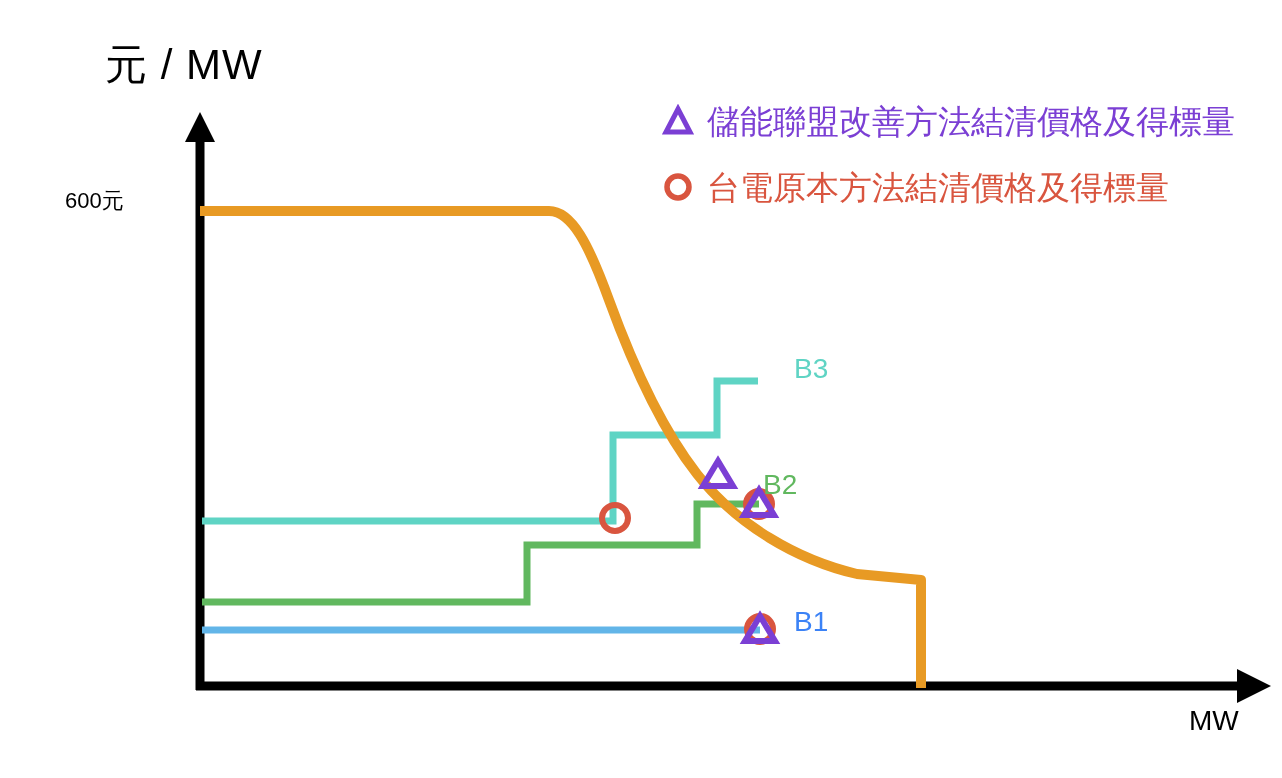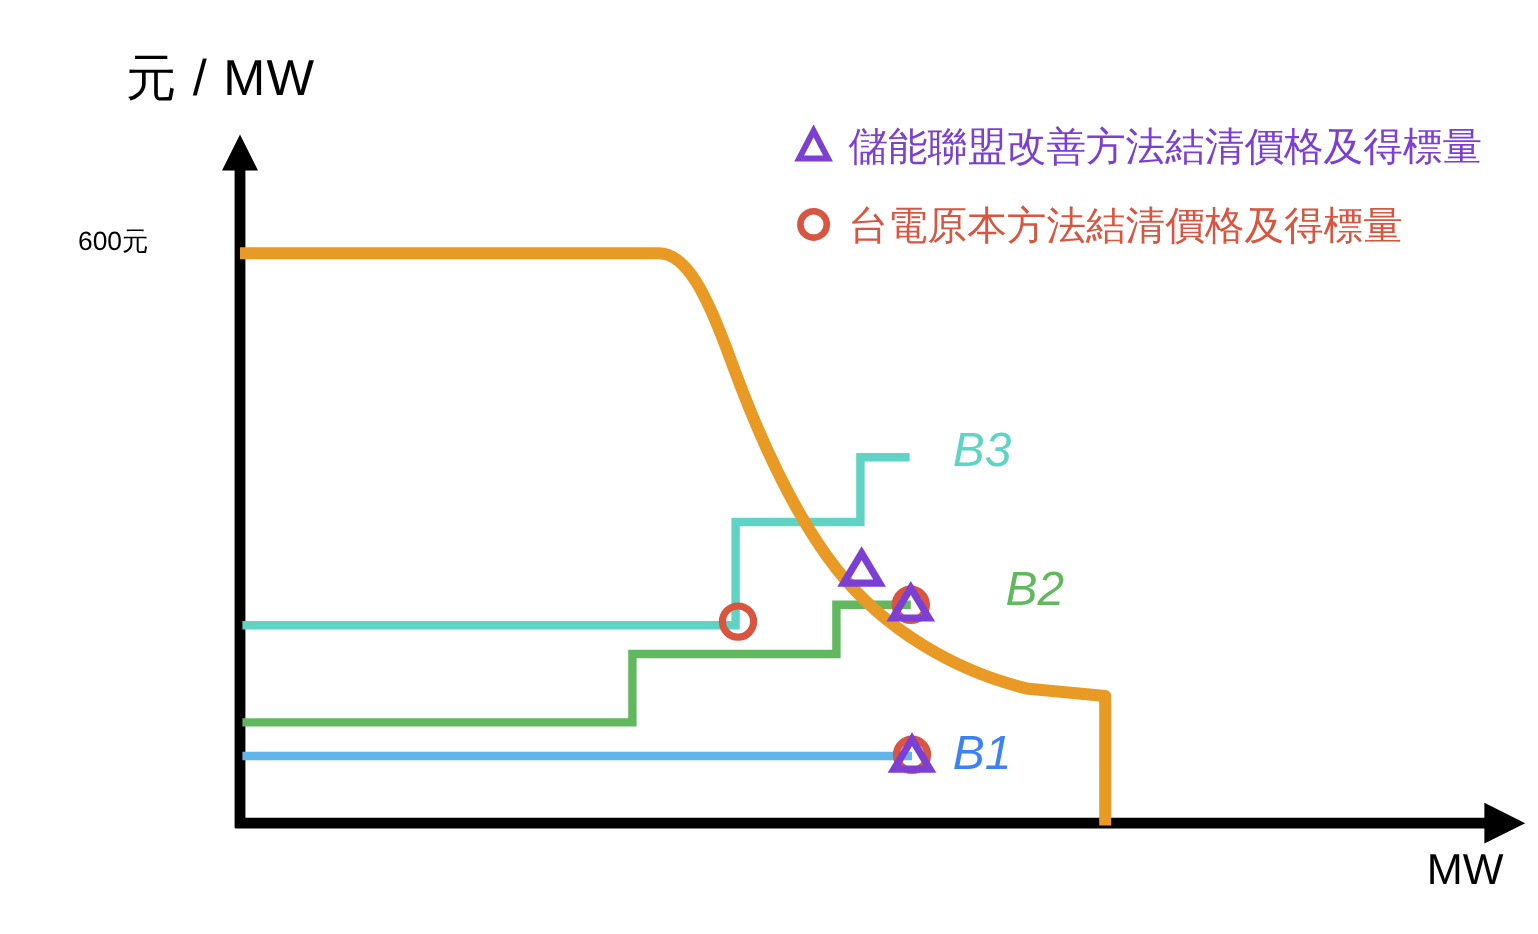--- a/index.html
+++ b/index.html
@@ -39,21 +39,21 @@
   }
   #y-tick-600 {
     left: 28px;
     top: 190px;
     font-size: 22px;
     color: #000000;
   }
   #x-axis-title {
     left: 1152px;
     top: 707px;
-    font-size: 36px;
+    font-size: 28px;
     color: #000000;
   }
   #legend {
     position: absolute;
     left: 624px;
     top: 98px;
     width: 650px;
   }
   .legend-row {
     display: flex;
@@ -70,26 +70,25 @@
   }
   .legend-text {
     font-size: 33px;
     line-height: 1;
     white-space: nowrap;
   }
   #legend-row-original .legend-text { color: #d9553f; }
   #legend-row-improved .legend-text { color: #7b3fd4; }
 
   .series-label {
-    font-size: 40px;
+    font-size: 28px;
     font-weight: 400;
-    font-style: italic;
   }
   #label-b3 { left: 757px; top: 355px; color: #5fd4c4; }
-  #label-b2 { left: 801px; top: 471px; color: #61b85f; }
+  #label-b2 { left: 726px; top: 471px; color: #61b85f; }
   #label-b1 { left: 757px; top: 608px; color: #3b82f6; }
 </style>
 </head>
 <body>
 
 <div id="stage">
 
   <svg id="chart-svg" viewBox="0 0 1282 778">
 
     <g>

